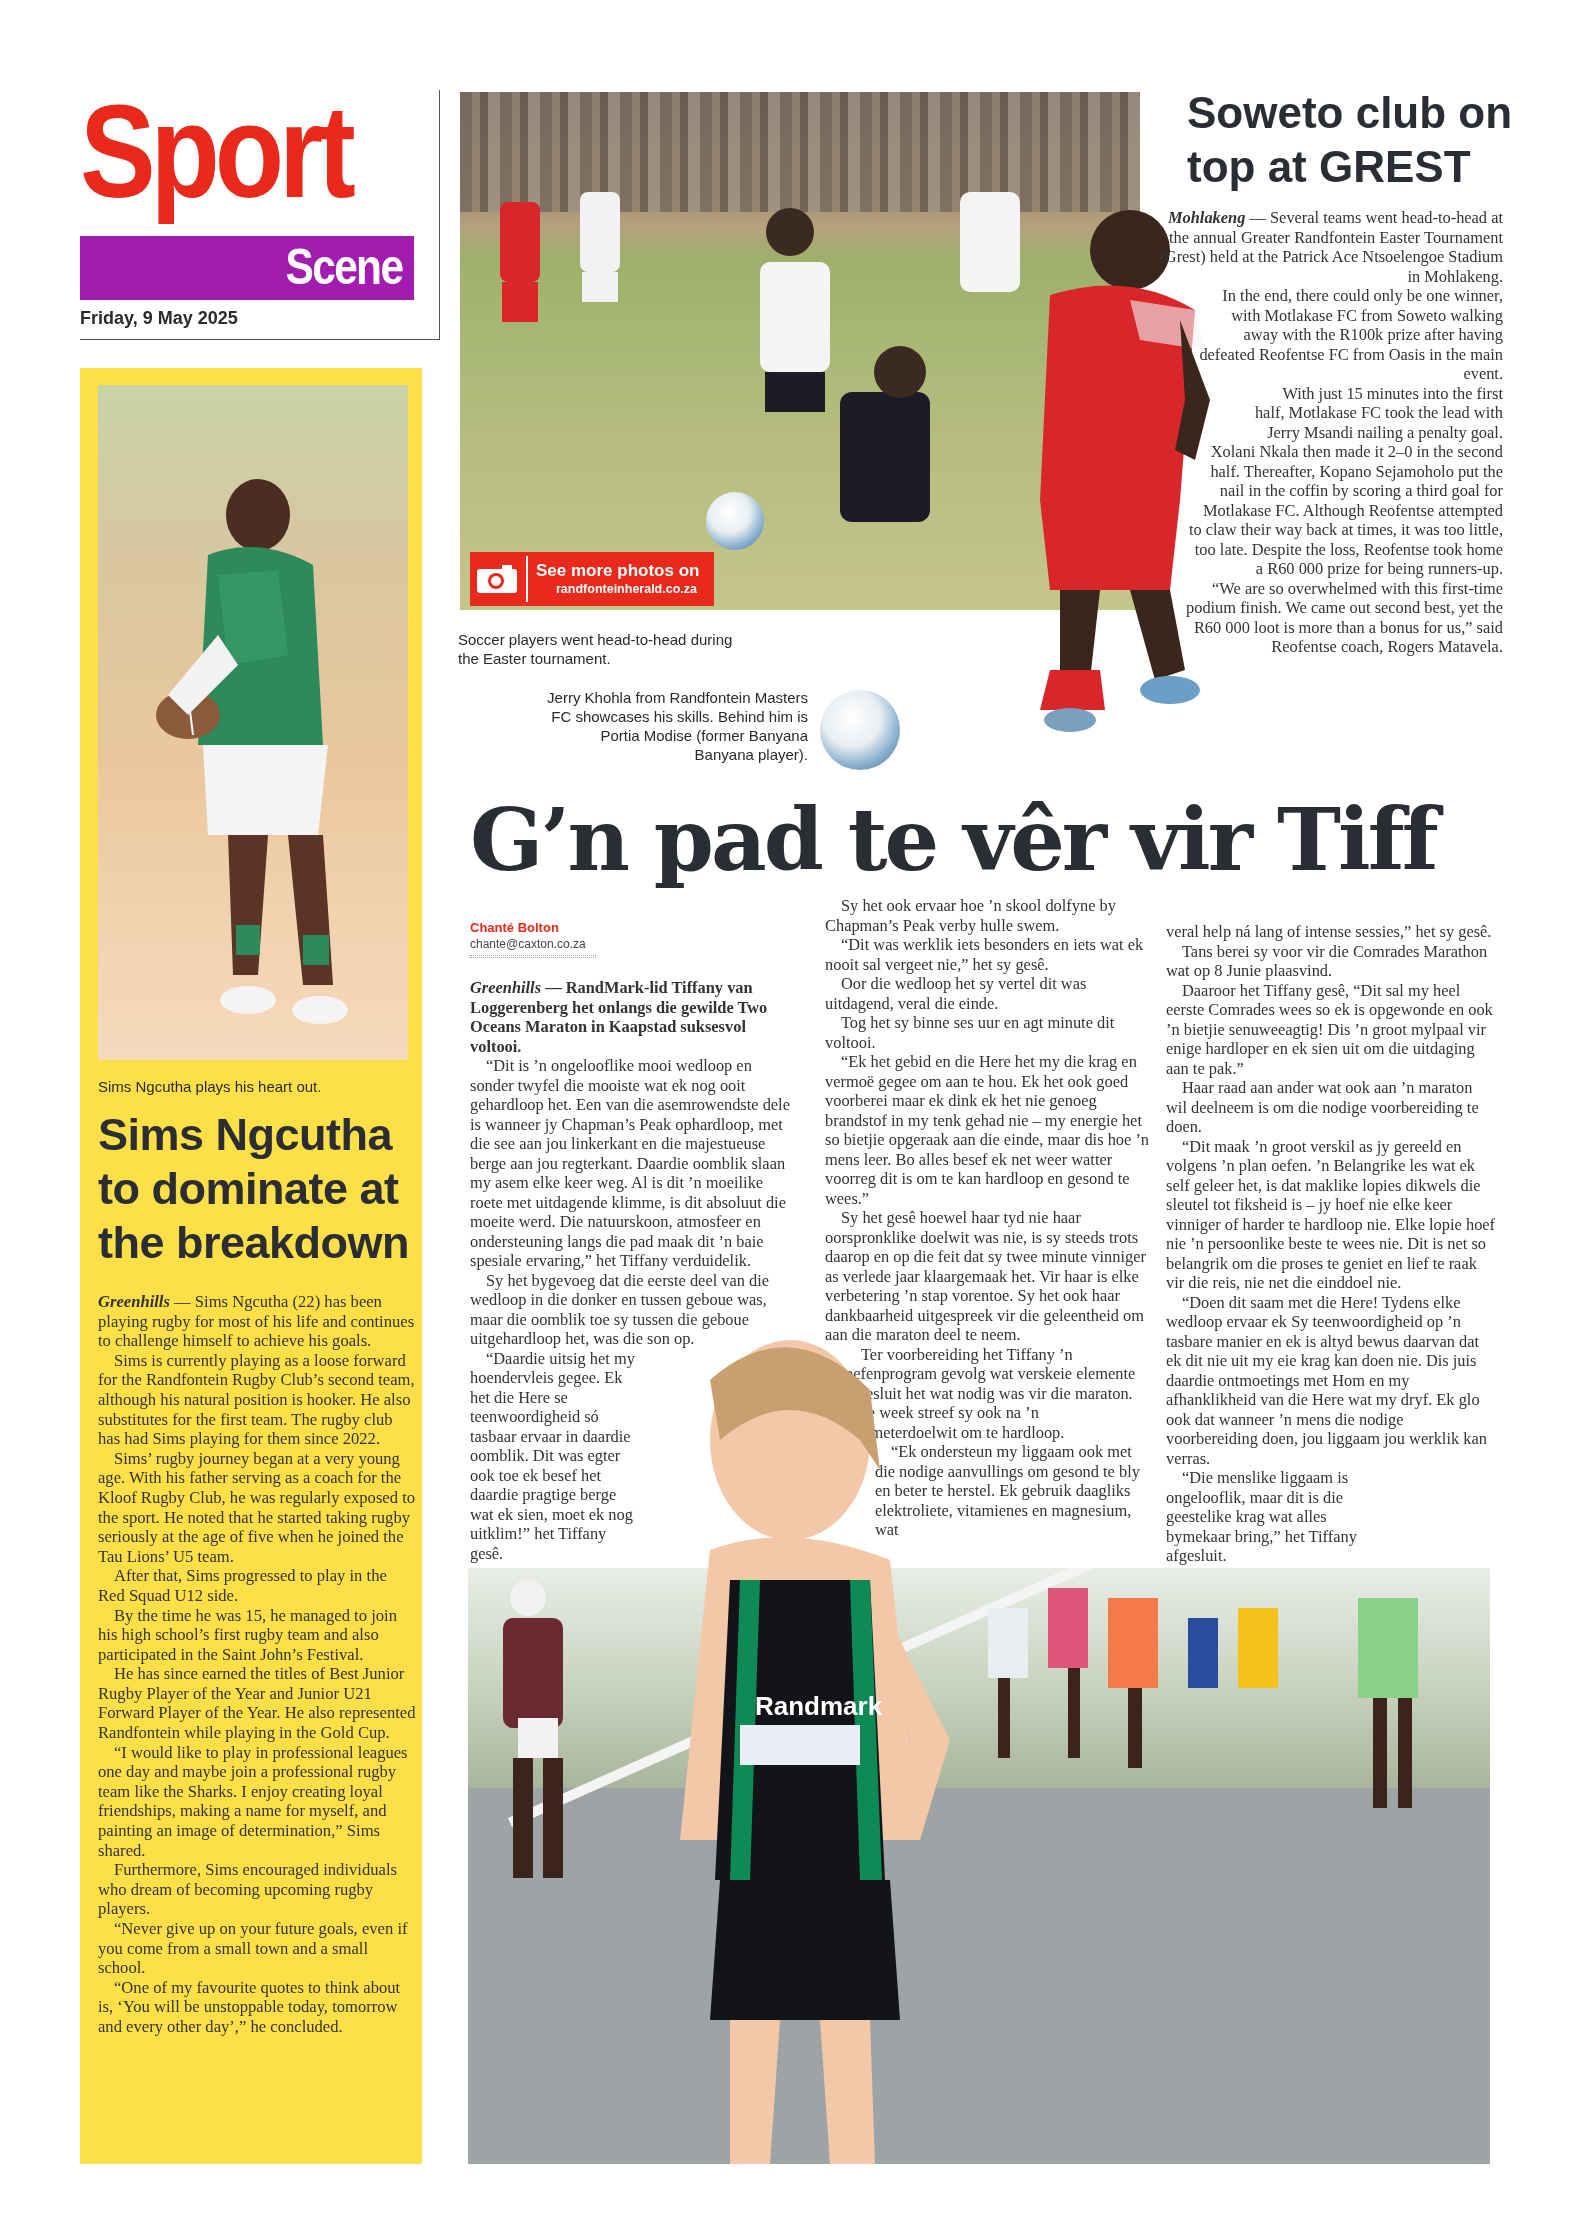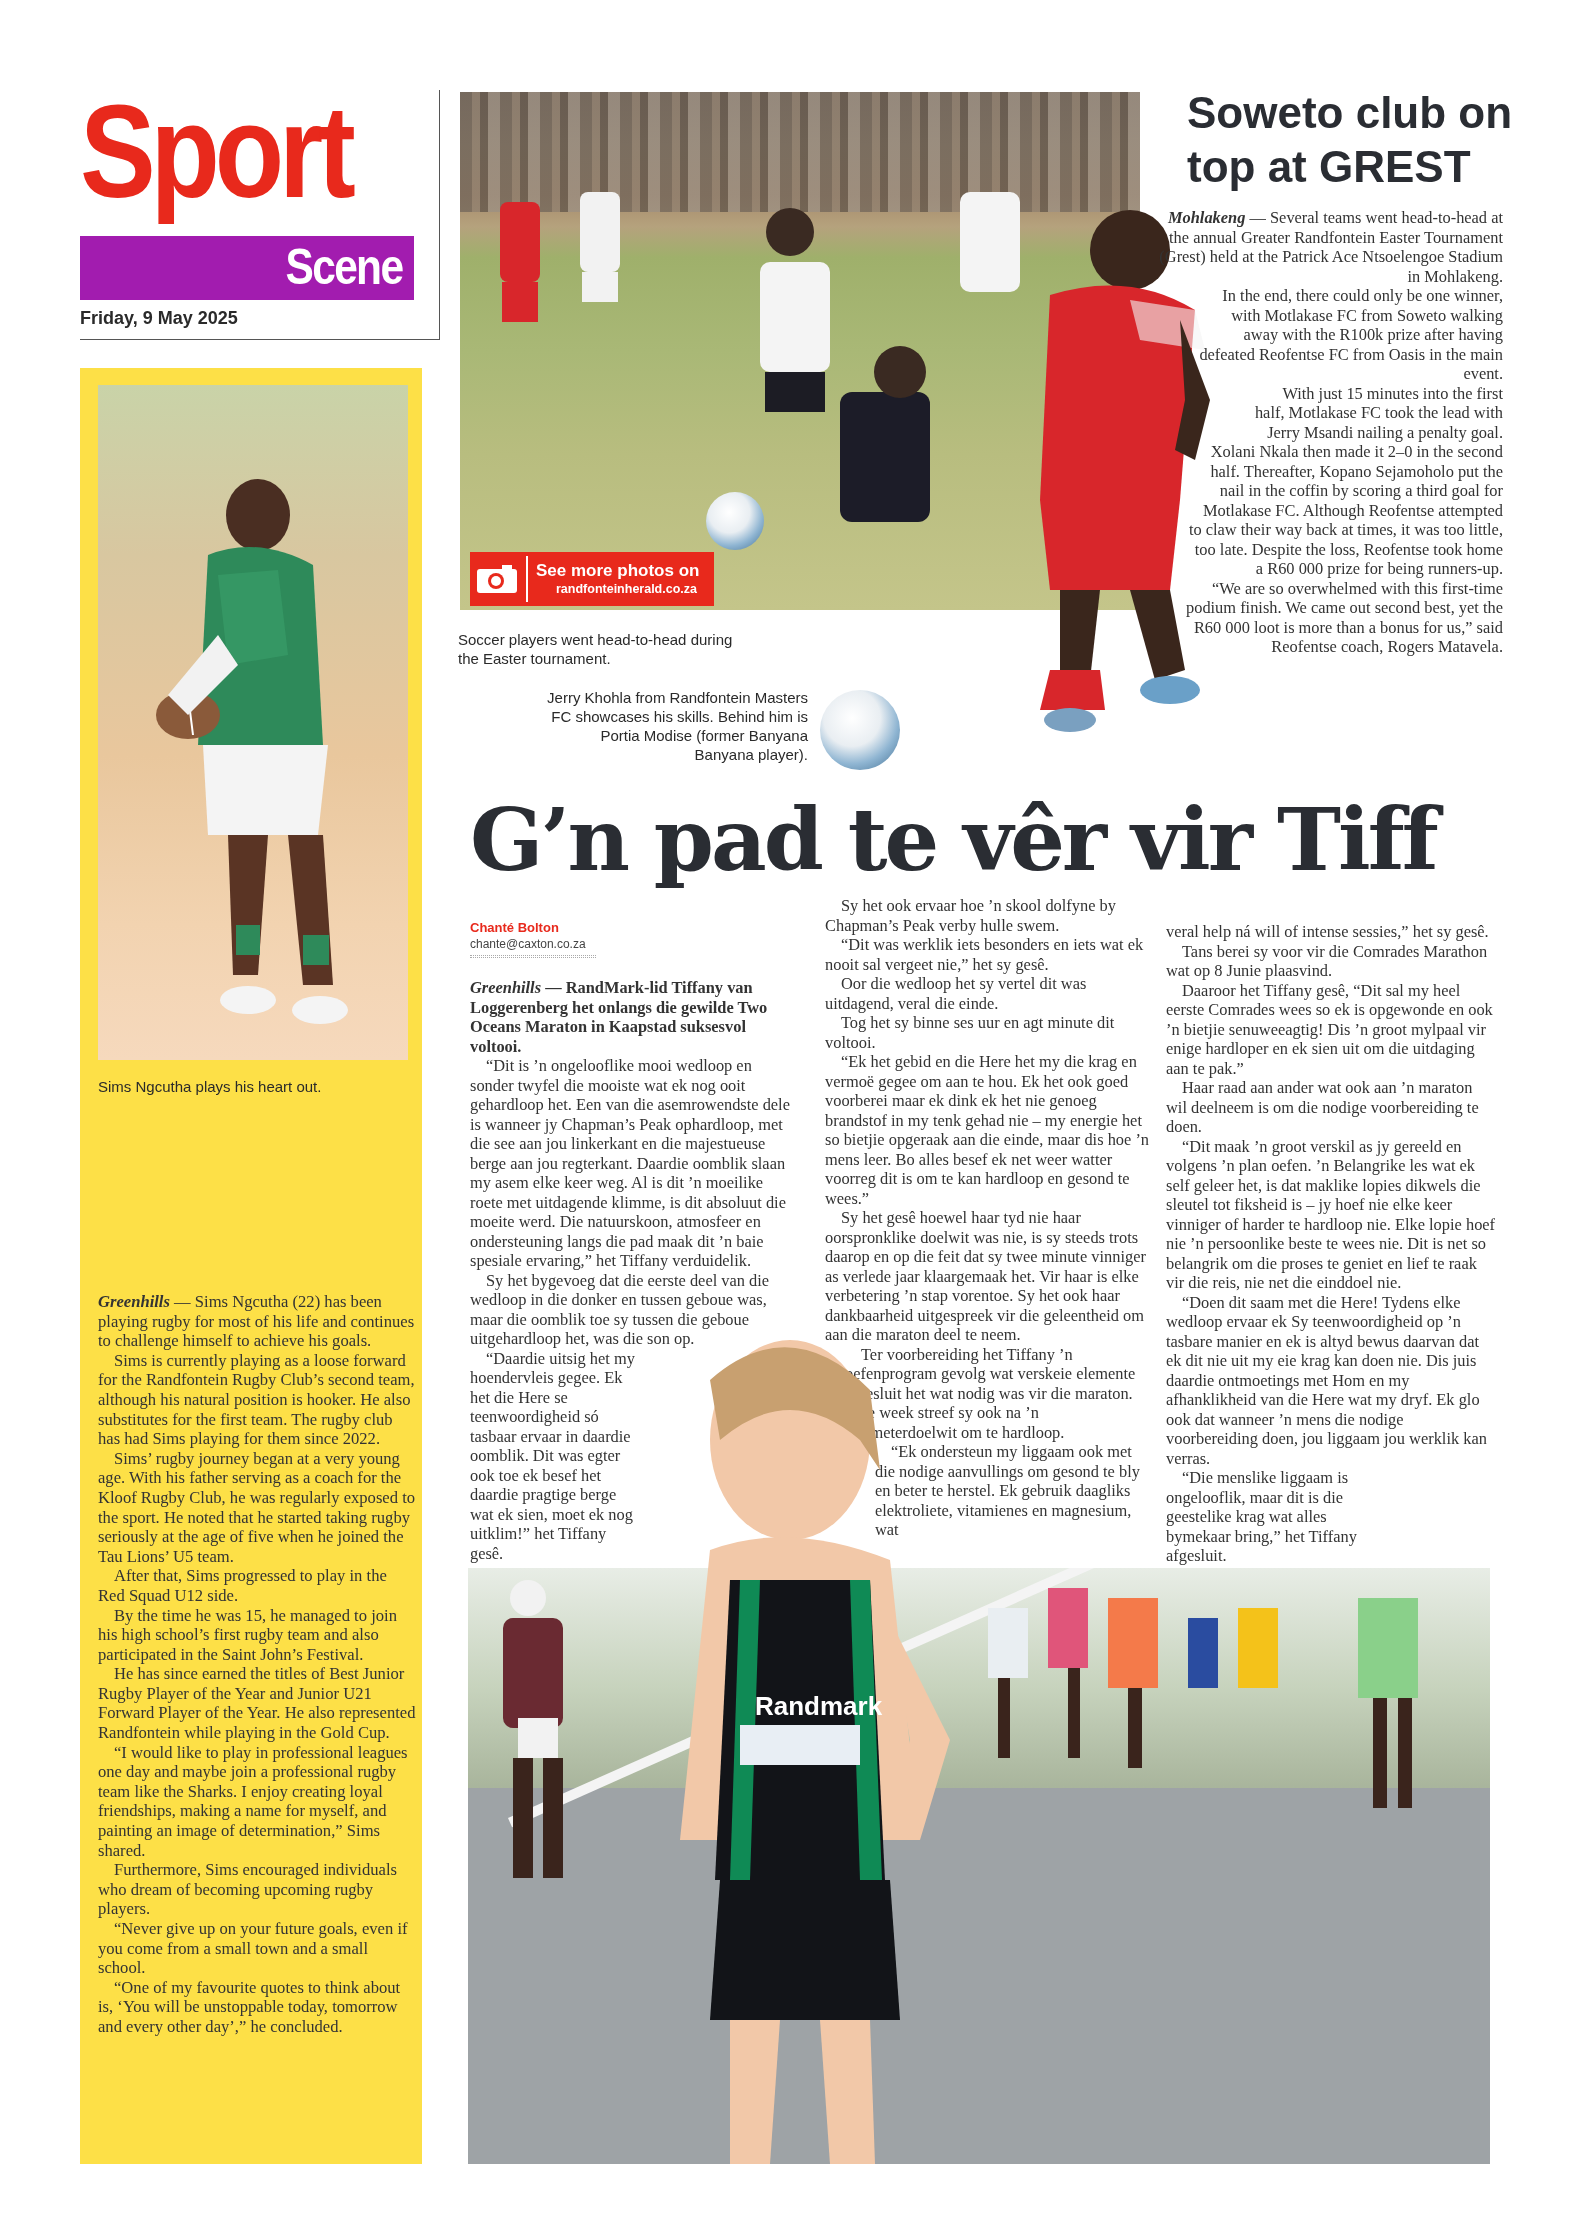--- a/index.html
+++ b/index.html
@@ -89,20 +89,21 @@
       <path d="M55 290 L180 290 L170 380 L60 380 Z" fill="#f4f4f4"></path>
       <path d="M80 380 L120 380 L110 520 L85 520 Z" fill="#5a3424"></path>
       <path d="M140 380 L175 380 L185 530 L155 530 Z" fill="#5a3424"></path>
       <rect x="88" y="470" width="24" height="30" fill="#2e8a5a"></rect>
       <rect x="155" y="480" width="26" height="30" fill="#2e8a5a"></rect>
       <ellipse cx="100" cy="545" rx="28" ry="14" fill="#f4f4f4"></ellipse>
       <ellipse cx="172" cy="555" rx="28" ry="14" fill="#f4f4f4"></ellipse>
     </svg>
   </div>
   <div class="left-caption">Sims Ngcutha plays his heart out.</div>
+  <h2 class="left-headline">Sims Ngcutha to dominate at the breakdown</h2>
   <div class="left-body">
     <p class="first"><span class="dateline">Greenhills</span> <span>— Sims Ngcutha (22) has been playing rugby for most of his life and continues to challenge himself to achieve his goals.</span></p>
     <p>Sims is currently playing as a loose forward for the Randfontein Rugby Club’s second team, although his natural position is hooker. He also substitutes for the first team. The rugby club has had Sims playing for them since 2022.</p>
     <p>Sims’ rugby journey began at a very young age. With his father serving as a coach for the Kloof Rugby Club, he was regularly exposed to the sport. He noted that he started taking rugby seriously at the age of five when he joined the Tau Lions’ U5 team.</p>
     <p>After that, Sims progressed to play in the Red Squad U12 side.</p>
     <p>By the time he was 15, he managed to join his high school’s first rugby team and also participated in the Saint John’s Festival.</p>
     <p>He has since earned the titles of Best Junior Rugby Player of the Year and Junior U21 Forward Player of the Year. He also represented Randfontein while playing in the Gold Cup.</p>
     <p>“I would like to play in professional leagues one day and maybe join a professional rugby team like the Sharks. I enjoy creating loyal friendships, making a name for myself, and painting an image of determination,” Sims shared.</p>
     <p>Furthermore, Sims encouraged individuals who dream of becoming upcoming rugby players.</p>
     <p>“Never give up on your future goals, even if you come from a small town and a small school.</p>
@@ -195,21 +196,21 @@
   <p>“Dit was werklik iets besonders en iets wat ek nooit sal vergeet nie,” het sy gesê.</p>
   <p>Oor die wedloop het sy vertel dit was uitdagend, veral die einde.</p>
   <p>Tog het sy binne ses uur en agt minute dit voltooi.</p>
   <p>“Ek het gebid en die Here het my die krag en vermoë gegee om aan te hou. Ek het ook goed voorberei maar ek dink ek het nie genoeg brandstof in my tenk gehad nie – my energie het so bietjie opgeraak aan die einde, maar dis hoe ’n mens leer. Bo alles besef ek net weer watter voorreg dit is om te kan hardloop en gesond te wees.”</p>
   <p>Sy het gesê hoewel haar tyd nie haar oorspronklike doelwit was nie, is sy steeds trots daarop en op die feit dat sy twee minute vinniger as verlede jaar klaargemaak het. Vir haar is elke verbetering ’n stap vorentoe. Sy het ook haar dankbaarheid uitgespreek vir die geleentheid om aan die maraton deel te neem.</p>
   <p style="padding-left:20px">Ter voorbereiding het Tiffany ’n oefenprogram gevolg wat verskeie elemente ingesluit het wat nodig was vir die maraton. Elke week streef sy ook na ’n kilometerdoelwit om te hardloop.</p>
   <p style="padding-left:50px">“Ek ondersteun my liggaam ook met die nodige aanvullings om gesond te bly en beter te herstel. Ek gebruik daagliks elektroliete, vitamienes en magnesium, wat</p>
 </div>
 
 <div class="col col3">
-  <p class="first">veral help ná will of intense sessies,” het sy gesê.</p>
+  <p class="first">veral help ná lang of intense sessies,” het sy gesê.</p>
   <p>Tans berei sy voor vir die Comrades Marathon wat op 8 Junie plaasvind.</p>
   <p>Daaroor het Tiffany gesê, “Dit sal my heel eerste Comrades wees so ek is opgewonde en ook ’n bietjie senuweeagtig! Dis ’n groot mylpaal vir enige hardloper en ek sien uit om die uitdaging aan te pak.”</p>
   <p>Haar raad aan ander wat ook aan ’n maraton wil deelneem is om die nodige voorbereiding te doen.</p>
   <p>“Dit maak ’n groot verskil as jy gereeld en volgens ’n plan oefen. ’n Belangrike les wat ek self geleer het, is dat maklike lopies dikwels die sleutel tot fiksheid is – jy hoef nie elke keer vinniger of harder te hardloop nie. Elke lopie hoef nie ’n persoonlike beste te wees nie. Dit is net so belangrik om die proses te geniet en lief te raak vir die reis, nie net die einddoel nie.</p>
   <p>“Doen dit saam met die Here! Tydens elke wedloop ervaar ek Sy teenwoordigheid op ’n tasbare manier en ek is altyd bewus daarvan dat ek dit nie uit my eie krag kan doen nie. Dis juis daardie ontmoetings met Hom en my afhanklikheid van die Here wat my dryf. Ek glo ook dat wanneer ’n mens die nodige voorbereiding doen, jou liggaam jou werklik kan verras.</p>
   <p style="padding-right:120px">“Die menslike liggaam is ongelooflik, maar dit is die geestelike krag wat alles bymekaar bring,” het Tiffany afgesluit.</p>
 </div>
 
 <div class="marathon-photo">
   <div class="road"></div>

